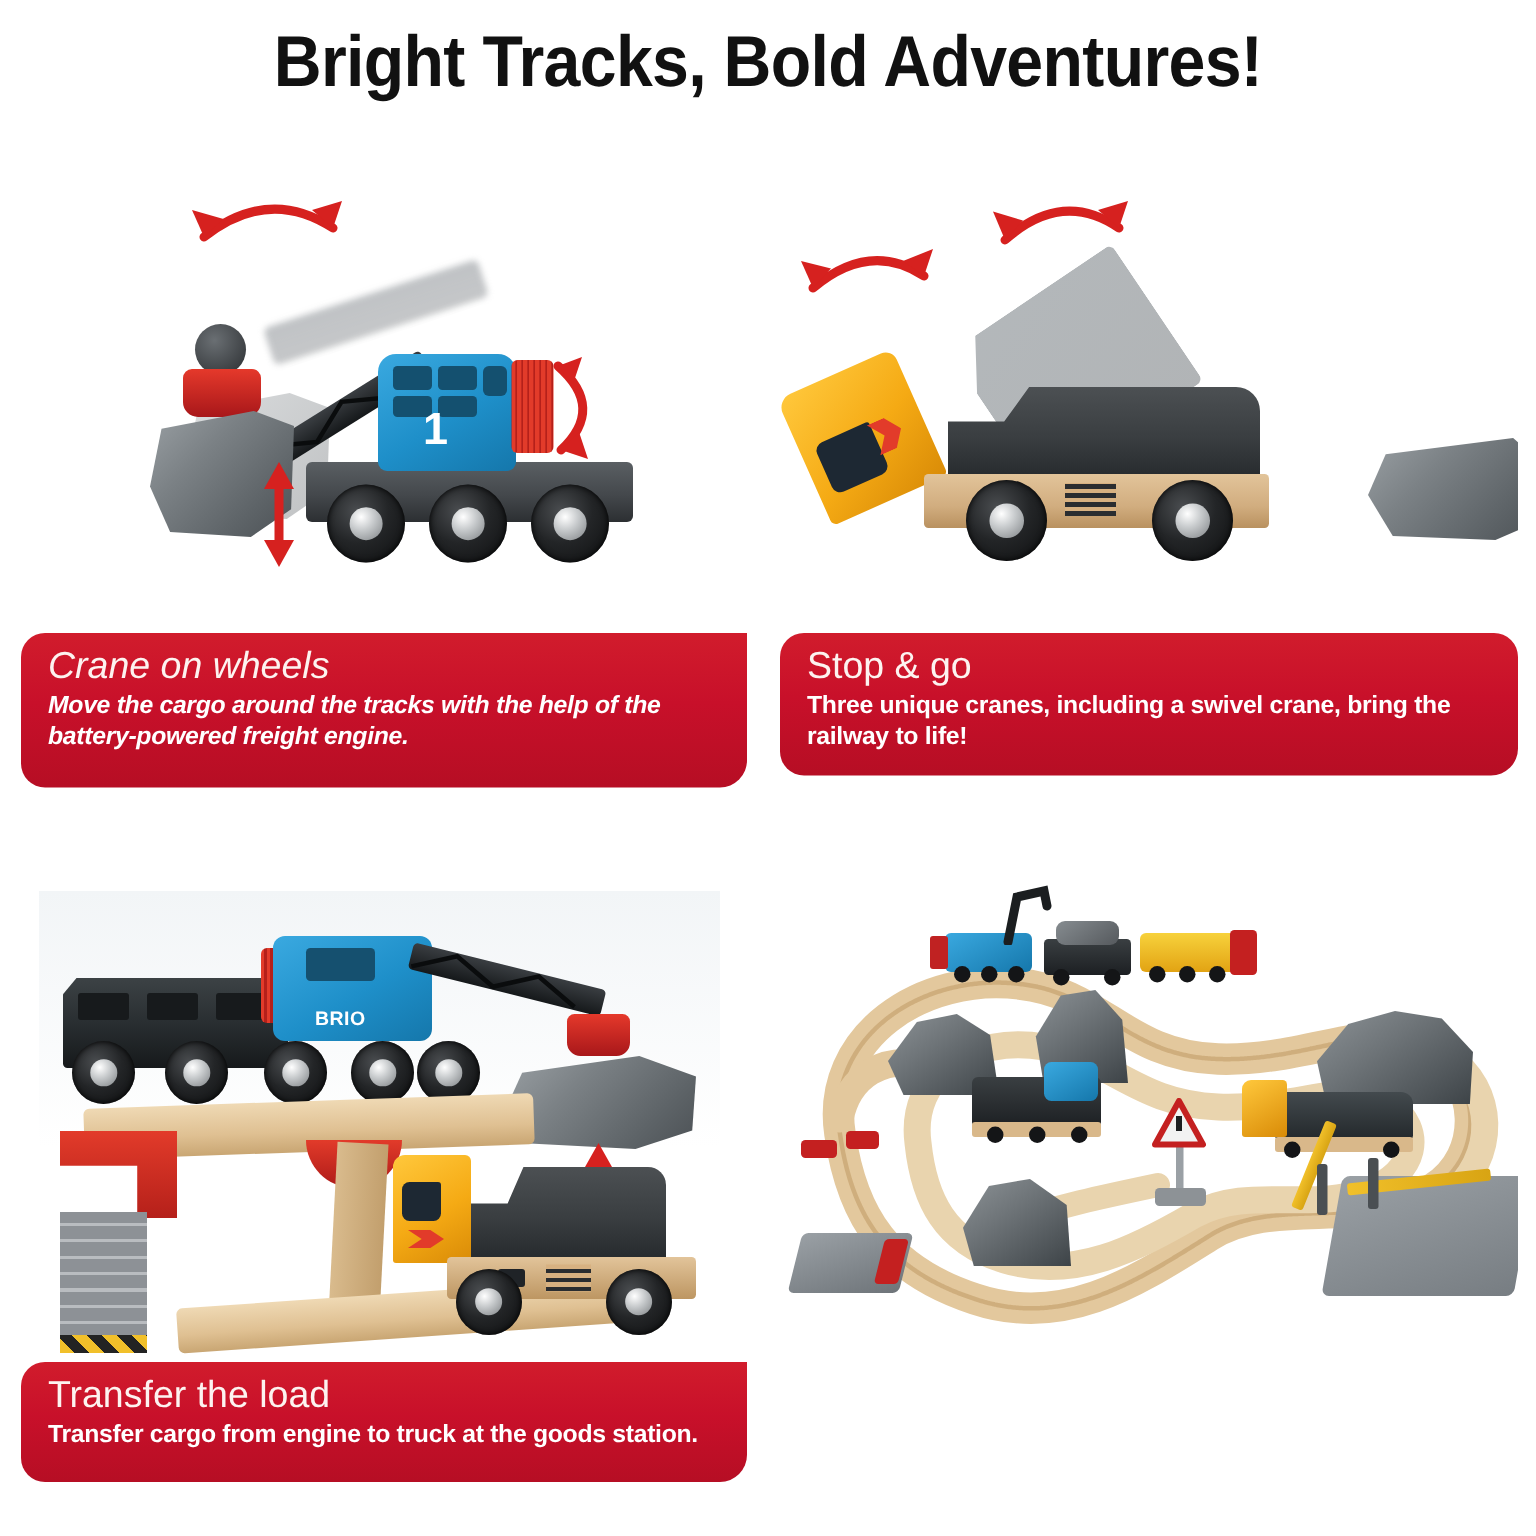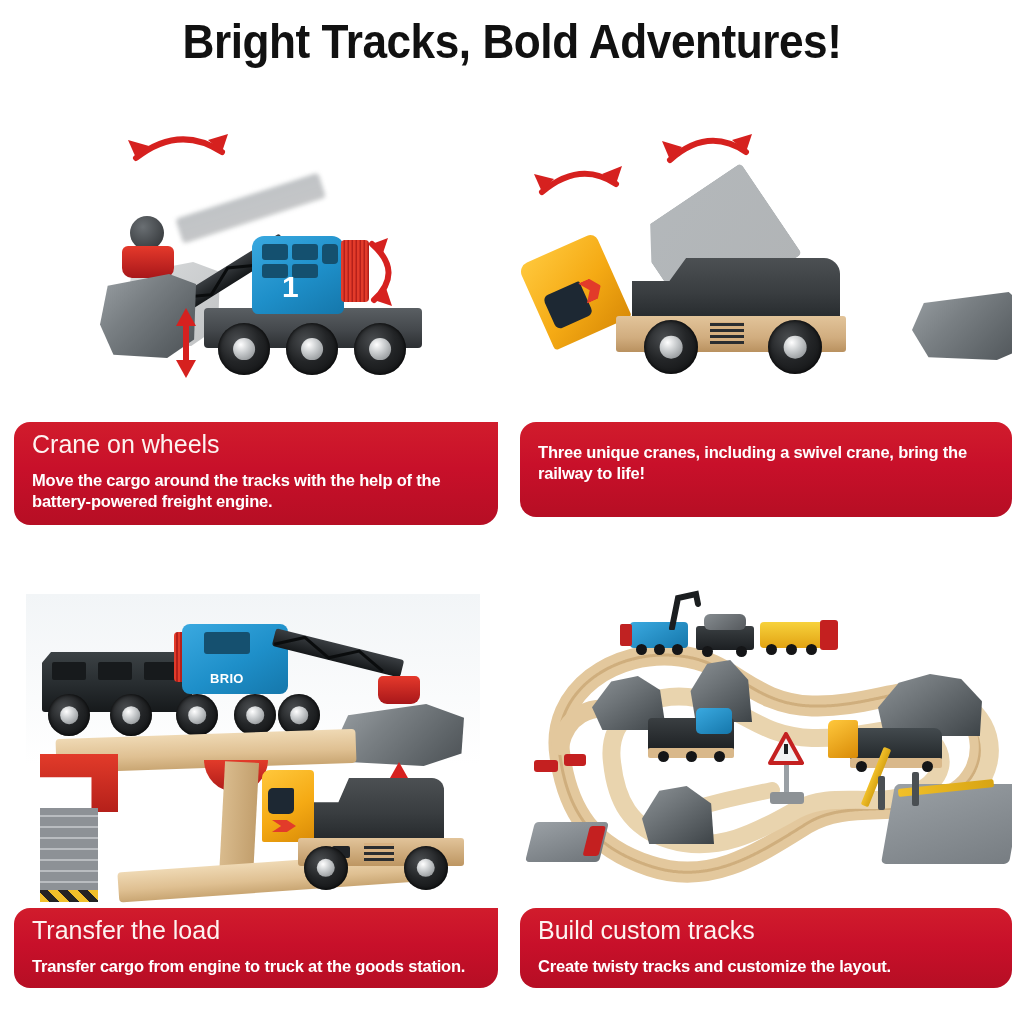--- a/index.html
+++ b/index.html
@@ -36,32 +36,32 @@
   .q3 .photo, .q4 .photo { height: 330px; }
 
   
   .banner {
     position: absolute; left: 0;
     background: linear-gradient(180deg,#d11c2c 0%, #c8102a 45%, #b60e24 100%);
     color: #ffffff;
     border-radius: 14px 14px 14px 14px;
     padding: 8px 14px 14px 18px;
   }
-  .q1 .banner { top: 310px; width: 484px; height: 103px; border-radius: 16px 0 18px 16px; }
+  .q1 .banner { top: 310px; width: 484px; height: 103px; border-radius: 16px 0 18px 16px; font-style: italic; }
   .q2 .banner { top: 310px; width: 492px; height: 95px;  border-radius: 16px 16px 18px 16px; }
   .q3 .banner { top: 322px; width: 484px; height: 80px;  border-radius: 16px 0 18px 16px; }
   .q4 .banner { top: 322px; width: 492px; height: 80px;  border-radius: 16px 16px 18px 16px; }
 
   .banner-title {
     font-size: 25px; font-weight: 400; line-height: 1.12;
     color: #fdf3f0; letter-spacing: 0px;
     font-family: "Liberation Sans", sans-serif;
   }
   .banner-body {
-    margin-top: 12px;
+    margin-top: 2px;
     font-size: 16.5px; font-weight: 700; line-height: 1.28;
     color: #ffffff; letter-spacing: -0.2px;
     font-family: "Liberation Sans", sans-serif;
   }
 
   
   .obj { position: absolute; }
 
   
   .q1-scene { position:absolute; inset:0; }
@@ -376,20 +376,21 @@
             <span class="hub"></span>
           </div>
         <div class="obj wheel q2-w2">
             <span class="hub"></span>
           </div>
         <div class="obj block-gray q2-rock"></div>
       </div>
     </div>
 
     <div class="banner">
+      <div class="banner-title">Stop &amp; go</div>
       <div class="banner-body">Three unique cranes, including a swivel crane,  bring the railway to life!</div>
     </div>
   </div>
 
   <div class="quad q3">
     <div class="photo">
       <div class="q3-bg">
 
         <div class="obj q3-darkcar">
           <span style="position:absolute;left:10px;top:10px;width:34px;height:18px;background:#171a1c;border-radius:2px;"></span>
@@ -563,19 +564,15 @@
 
         <div class="obj" style="left:14px;top:174px;width:24px;height:12px;background:#c42020;border-radius:3px;"></div>
         <div class="obj" style="left:44px;top:168px;width:22px;height:12px;background:#c42020;border-radius:3px;"></div>
         <div class="obj" style="left:10px;top:236px;width:74px;height:40px;
              background:linear-gradient(160deg,#9aa0a5,#6e7479);border-radius:4px;transform:skewX(-14deg);">
           <span style="position:absolute;right:2px;top:4px;width:16px;height:30px;background:#c42020;border-radius:3px;"></span>
         </div>
       </div>
     </div>
 
-    <div class="banner">
-      <div class="banner-title">Build custom tracks</div>
-      <div class="banner-body">Create twisty tracks and customize the layout.</div>
-    </div>
   </div>
 
 </div>
 
 </body></html>

